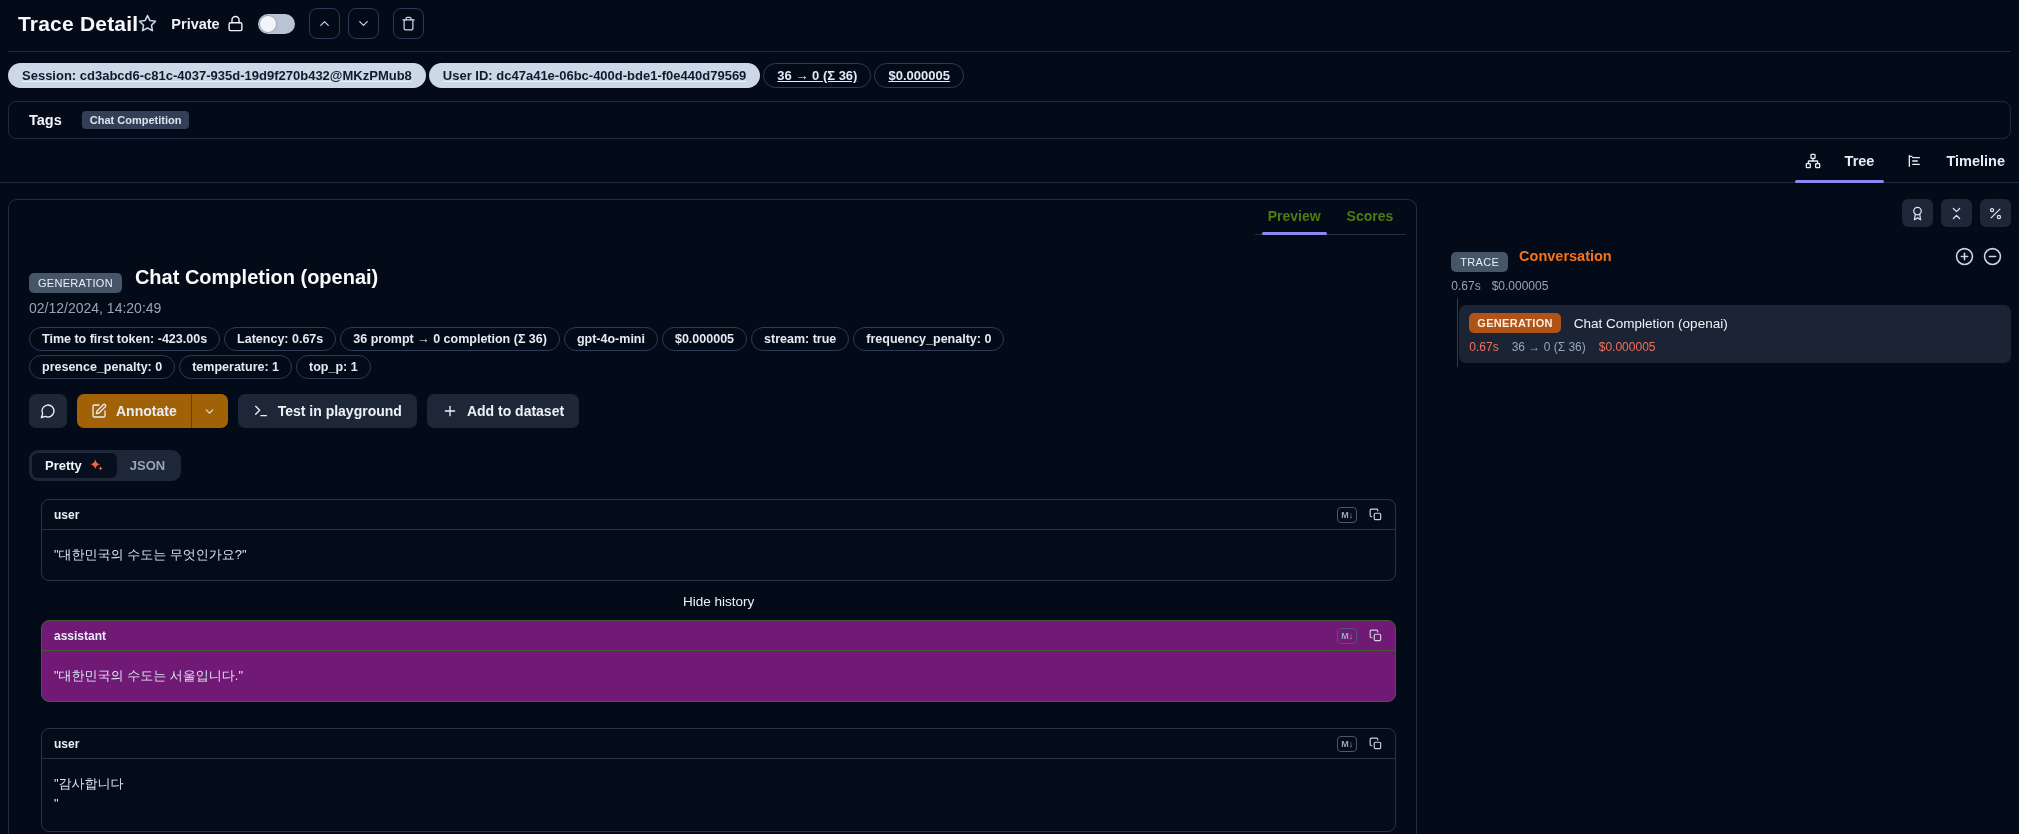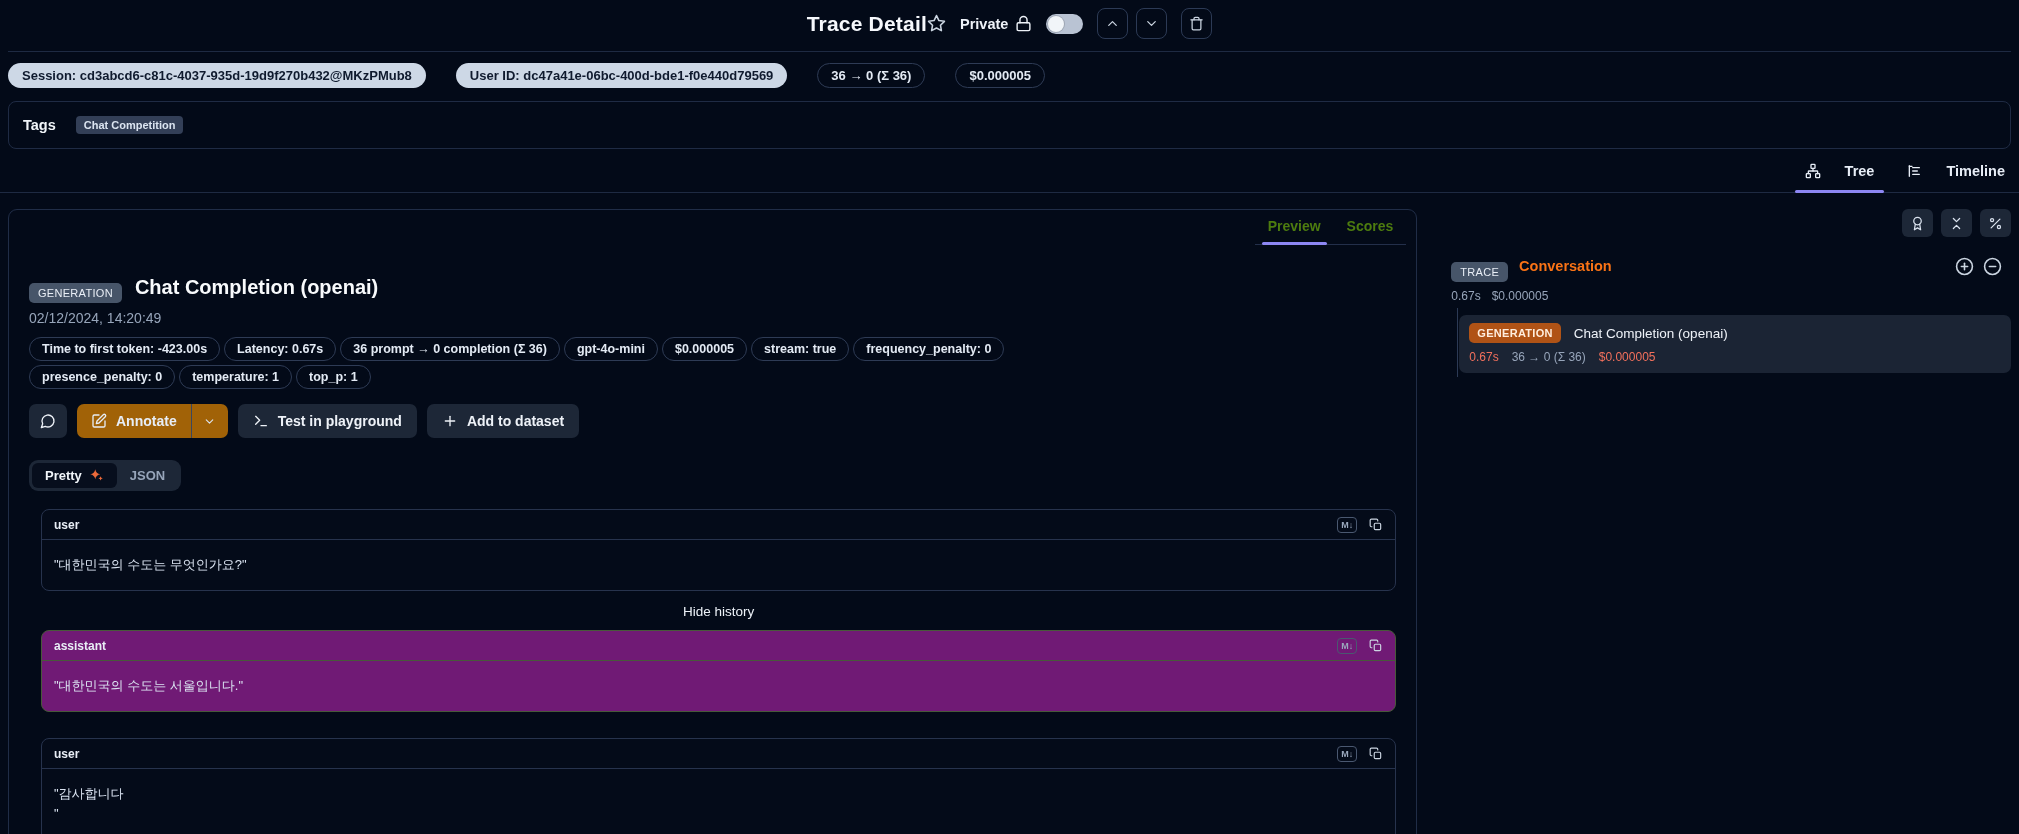--- a/index.html
+++ b/index.html
@@ -7,41 +7,41 @@
   body {
     background:#030a18;
     color:#e7edf6;
     font-family:"Liberation Sans", sans-serif;
     font-size:14px;
   }
   .icon { stroke:currentColor; fill:none; stroke-width:2; stroke-linecap:round; stroke-linejoin:round; display:block; }
 
   
   .topbar { margin:0 8px; padding:8px 10px 12px; border-bottom:1px solid #1e2a42;
-            display:flex; align-items:center; justify-content:center; }
+            display:flex; align-items:center; justify-content:flex-start; }
   .page-title { font-size:21px; font-weight:bold; color:#f6f8fc; letter-spacing:.2px; }
   .topbar-right { display:flex; align-items:center; gap:14px; color:#cbd5e1; }
   .privacy { display:flex; align-items:center; gap:7px; font-weight:bold; color:#eef2f8; font-size:14.5px; }
   .switch { width:37px; height:20px; border-radius:10px; background:#b9c3d3; position:relative; cursor:pointer; }
   .switch .knob { position:absolute; left:2px; top:2px; width:16px; height:16px; border-radius:50%; background:#f1f5f9; box-shadow:0 0 0 1px rgba(0,0,0,.15); }
   .sq-btn { width:31px; height:31px; border:1px solid #2c3a55; border-radius:8px; background:transparent;
             display:flex; align-items:center; justify-content:center; color:#cbd5e1; cursor:pointer; }
   .btn-pair { display:flex; gap:8px; }
   .star-btn { background:none; border:none; color:#cbd5e1; cursor:pointer; display:flex; }
 
   
-  .meta-row { margin:11px 8px 0; display:flex; align-items:center; gap:30px; }
+  .meta-row { margin:11px 8px 0; display:flex; align-items:center; gap:3px;text-decoration:underline; }
   .pill-light { background:#cdd8e6; color:#0f1a2e; border-radius:999px; padding:5px 14px;
                 font-size:13px; font-weight:bold; white-space:nowrap; cursor:pointer; }
   .pill-outline { border:1px solid #2e3b55; color:#e3eaf4; border-radius:999px; padding:4px 13px;
                   font-size:13px; font-weight:bold; white-space:nowrap; }
 
   
-  .tags-box { margin:13px 8px 0; height:48px; border:1px solid #1f2b44; border-radius:8px;
-              display:flex; align-items:center; gap:20px; padding:0 14px; }
+  .tags-box { margin:13px 8px 0; height:38px; border:1px solid #1f2b44; border-radius:8px;
+              display:flex; align-items:center; gap:20px; padding:0 20px; }
   .tags-label { font-weight:bold; font-size:14.5px; color:#f1f5f9; }
   .tag-badge { background:#333f57; color:#dbe4f0; font-size:11px; font-weight:bold;
                padding:3px 8px; border-radius:4px; cursor:pointer; }
 
   
   .view-tabs-row { border-bottom:1px solid #1e2a42; padding:0 12px; display:flex; justify-content:flex-end; gap:28px; margin-top:2px; }
   .view-tab { display:flex; align-items:center; gap:24px; padding:12px 2px 13px; position:relative;
               font-weight:bold; font-size:14.5px; color:#e7edf6; cursor:pointer; }
   .view-tab.active::after { content:""; position:absolute; left:-8px; right:-8px; bottom:-1px;
                             height:3px; background:#8d87f3; border-radius:2px; }

